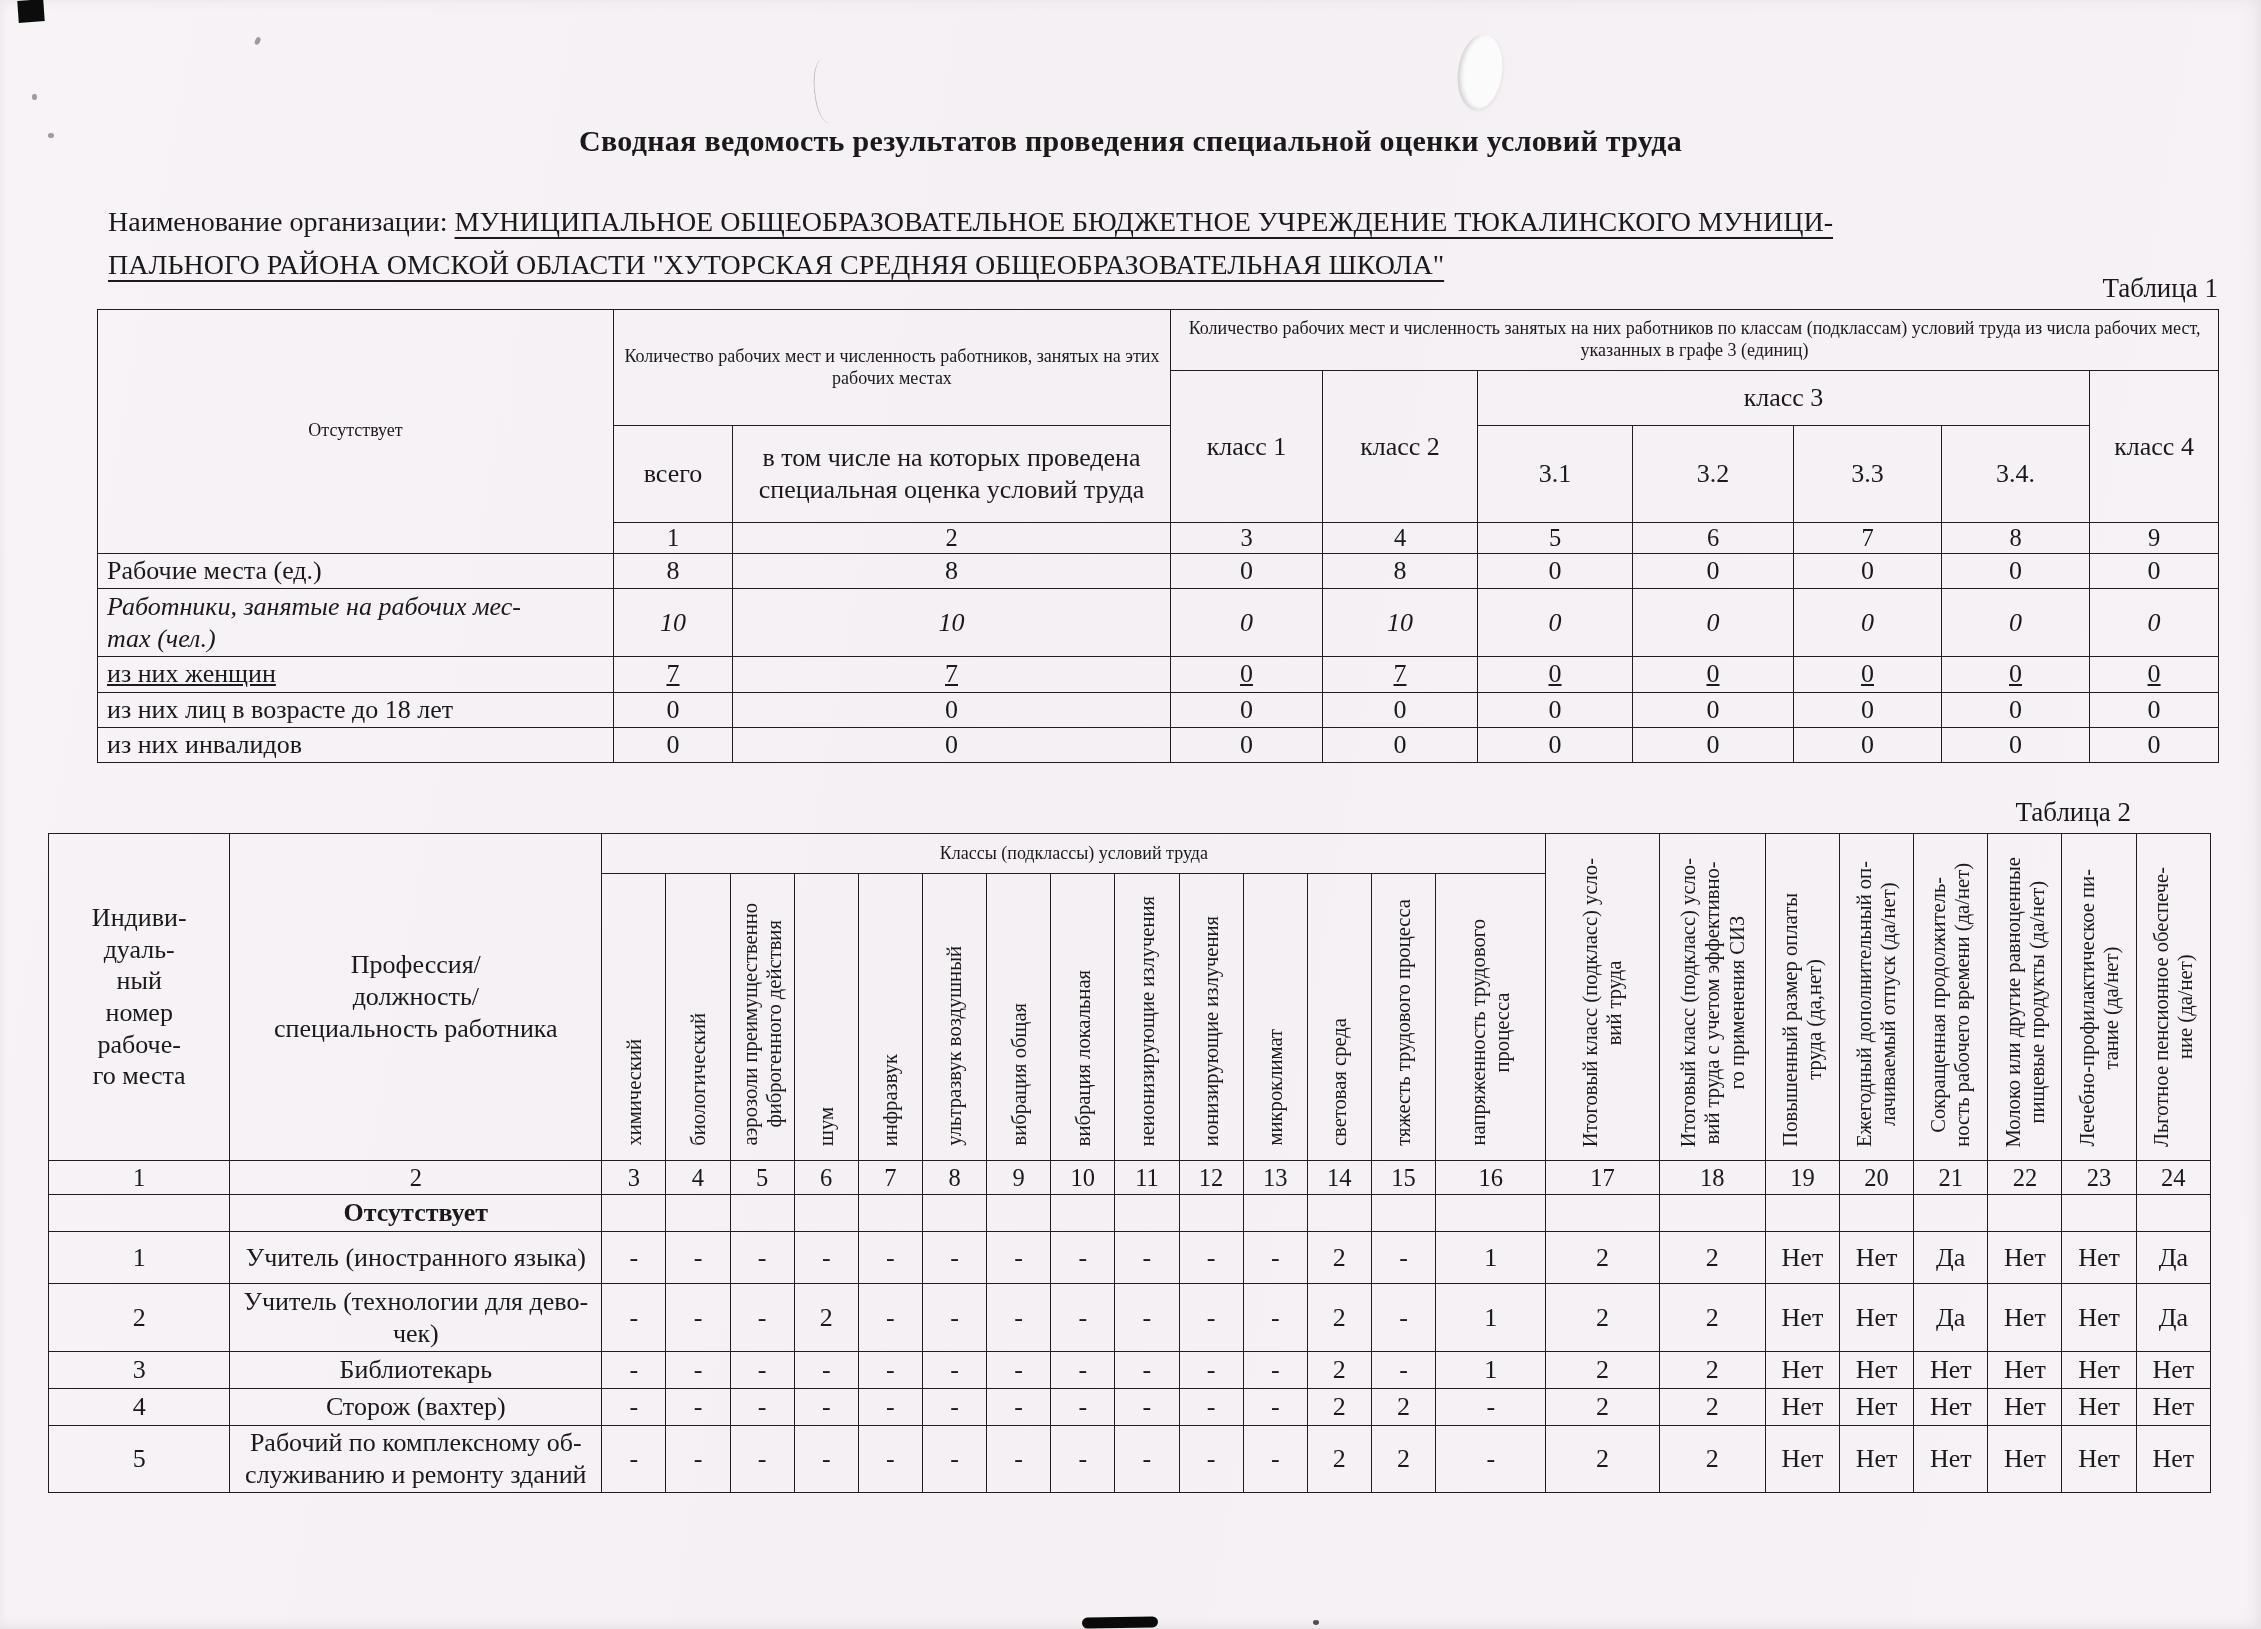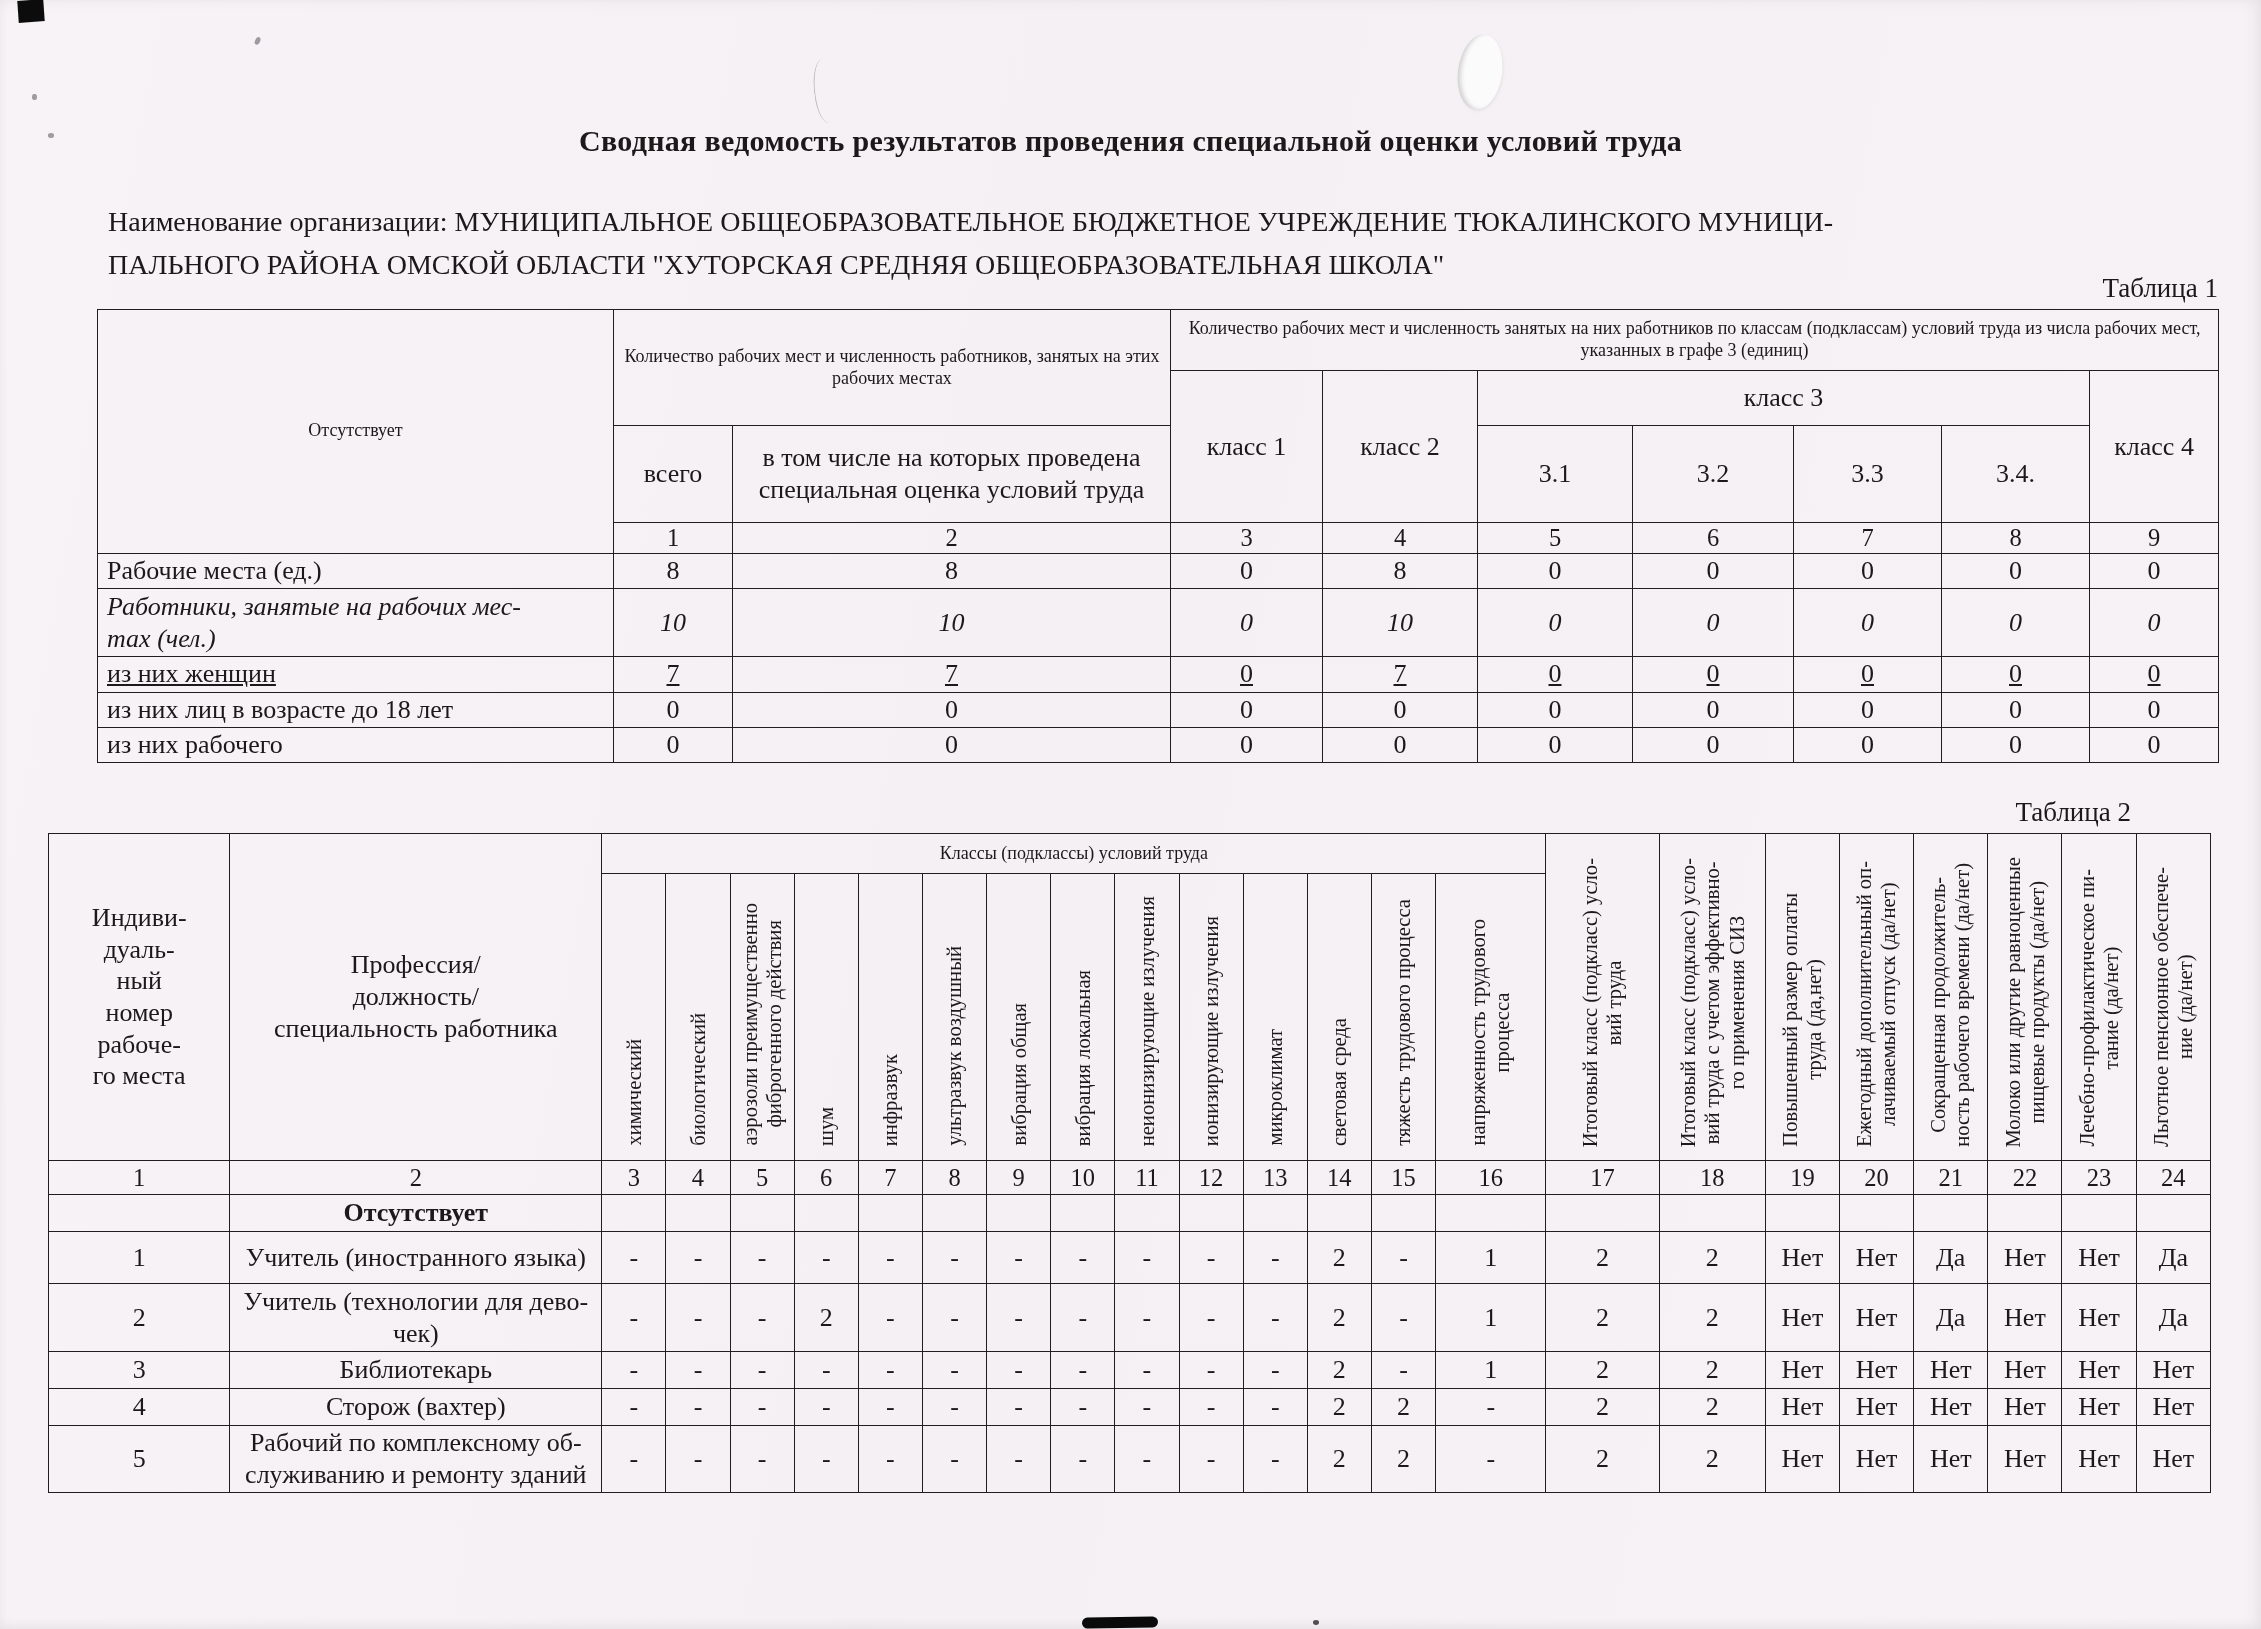--- a/index.html
+++ b/index.html
@@ -16,21 +16,21 @@
   .crease{position:absolute;left:814px;top:59px;width:22px;height:64px;border-left:1.9px solid rgba(125,115,122,0.45);border-radius:50%;transform:rotate(-6deg);}
   .streak{position:absolute;left:1082px;top:1617px;width:76px;height:11px;background:#0b0a0a;border-radius:5.8px;transform:rotate(-1deg);}
   .speck{position:absolute;border-radius:50%;background:rgba(90,82,90,0.55);}
   .s1{left:255px;top:37px;width:5.2px;height:8.4px;transform:rotate(25deg);}
   .s2{left:32px;top:94px;width:4.5px;height:6.4px;}
   .s3{left:48px;top:133px;width:5.8px;height:4.5px;}
   .s4{left:1313px;top:1620px;width:6.4px;height:5.2px;background:rgba(40,36,40,0.8);}
 
   .title{position:absolute;left:0;right:0;top:124px;text-align:center;font-size:30px;font-weight:bold;letter-spacing:0.3px;}
   .orgline{position:absolute;left:108px;top:201px;width:2050px;font-size:28px;line-height:1.52;}
-  .u{text-decoration-thickness:1.9px;text-underline-offset:6.4px;}
+  .u{text-decoration:underline;text-decoration-thickness:1.9px;text-underline-offset:6.4px;}
   .tbl-label{position:absolute;font-size:27px;}
   .tl1{left:97px;width:2121px;text-align:right;top:273px;}
   .tl2{left:48px;width:2083px;text-align:right;top:797px;}
 
   table{border-collapse:collapse;table-layout:fixed;}
   td{border:1.3px solid #201e1f;border-top-width:1.9px;border-bottom-width:1.9px;
      text-align:center;vertical-align:middle;padding:1.3px 3.9px;font-size:26px;line-height:1.22;overflow:hidden;}
   .t1{position:absolute;left:97px;top:309px;width:2121px;border:1.9px solid #201e1f;}
   .t2{position:absolute;left:48px;top:833px;width:2163px;border:1.9px solid #201e1f;}
   .t1 tr.r1{height:61px;}.t1 tr.r2{height:55px;}.t1 tr.r3{height:97px;}.t1 tr.rn{height:29px;}
@@ -169,21 +169,21 @@
           <td class="val">0</td>
           <td class="val">0</td>
           <td class="val">0</td>
           <td class="val">0</td>
           <td class="val">0</td>
           <td class="val">0</td>
           <td class="val">0</td>
           <td class="val">0</td>
         </tr>
         <tr>
-          <td class="lbl pre">из них рабочего</td>
+          <td class="lbl pre">из них инвалидов</td>
           <td class="val">0</td>
           <td class="val">0</td>
           <td class="val">0</td>
           <td class="val">0</td>
           <td class="val">0</td>
           <td class="val">0</td>
           <td class="val">0</td>
           <td class="val">0</td>
           <td class="val">0</td>
         </tr>

